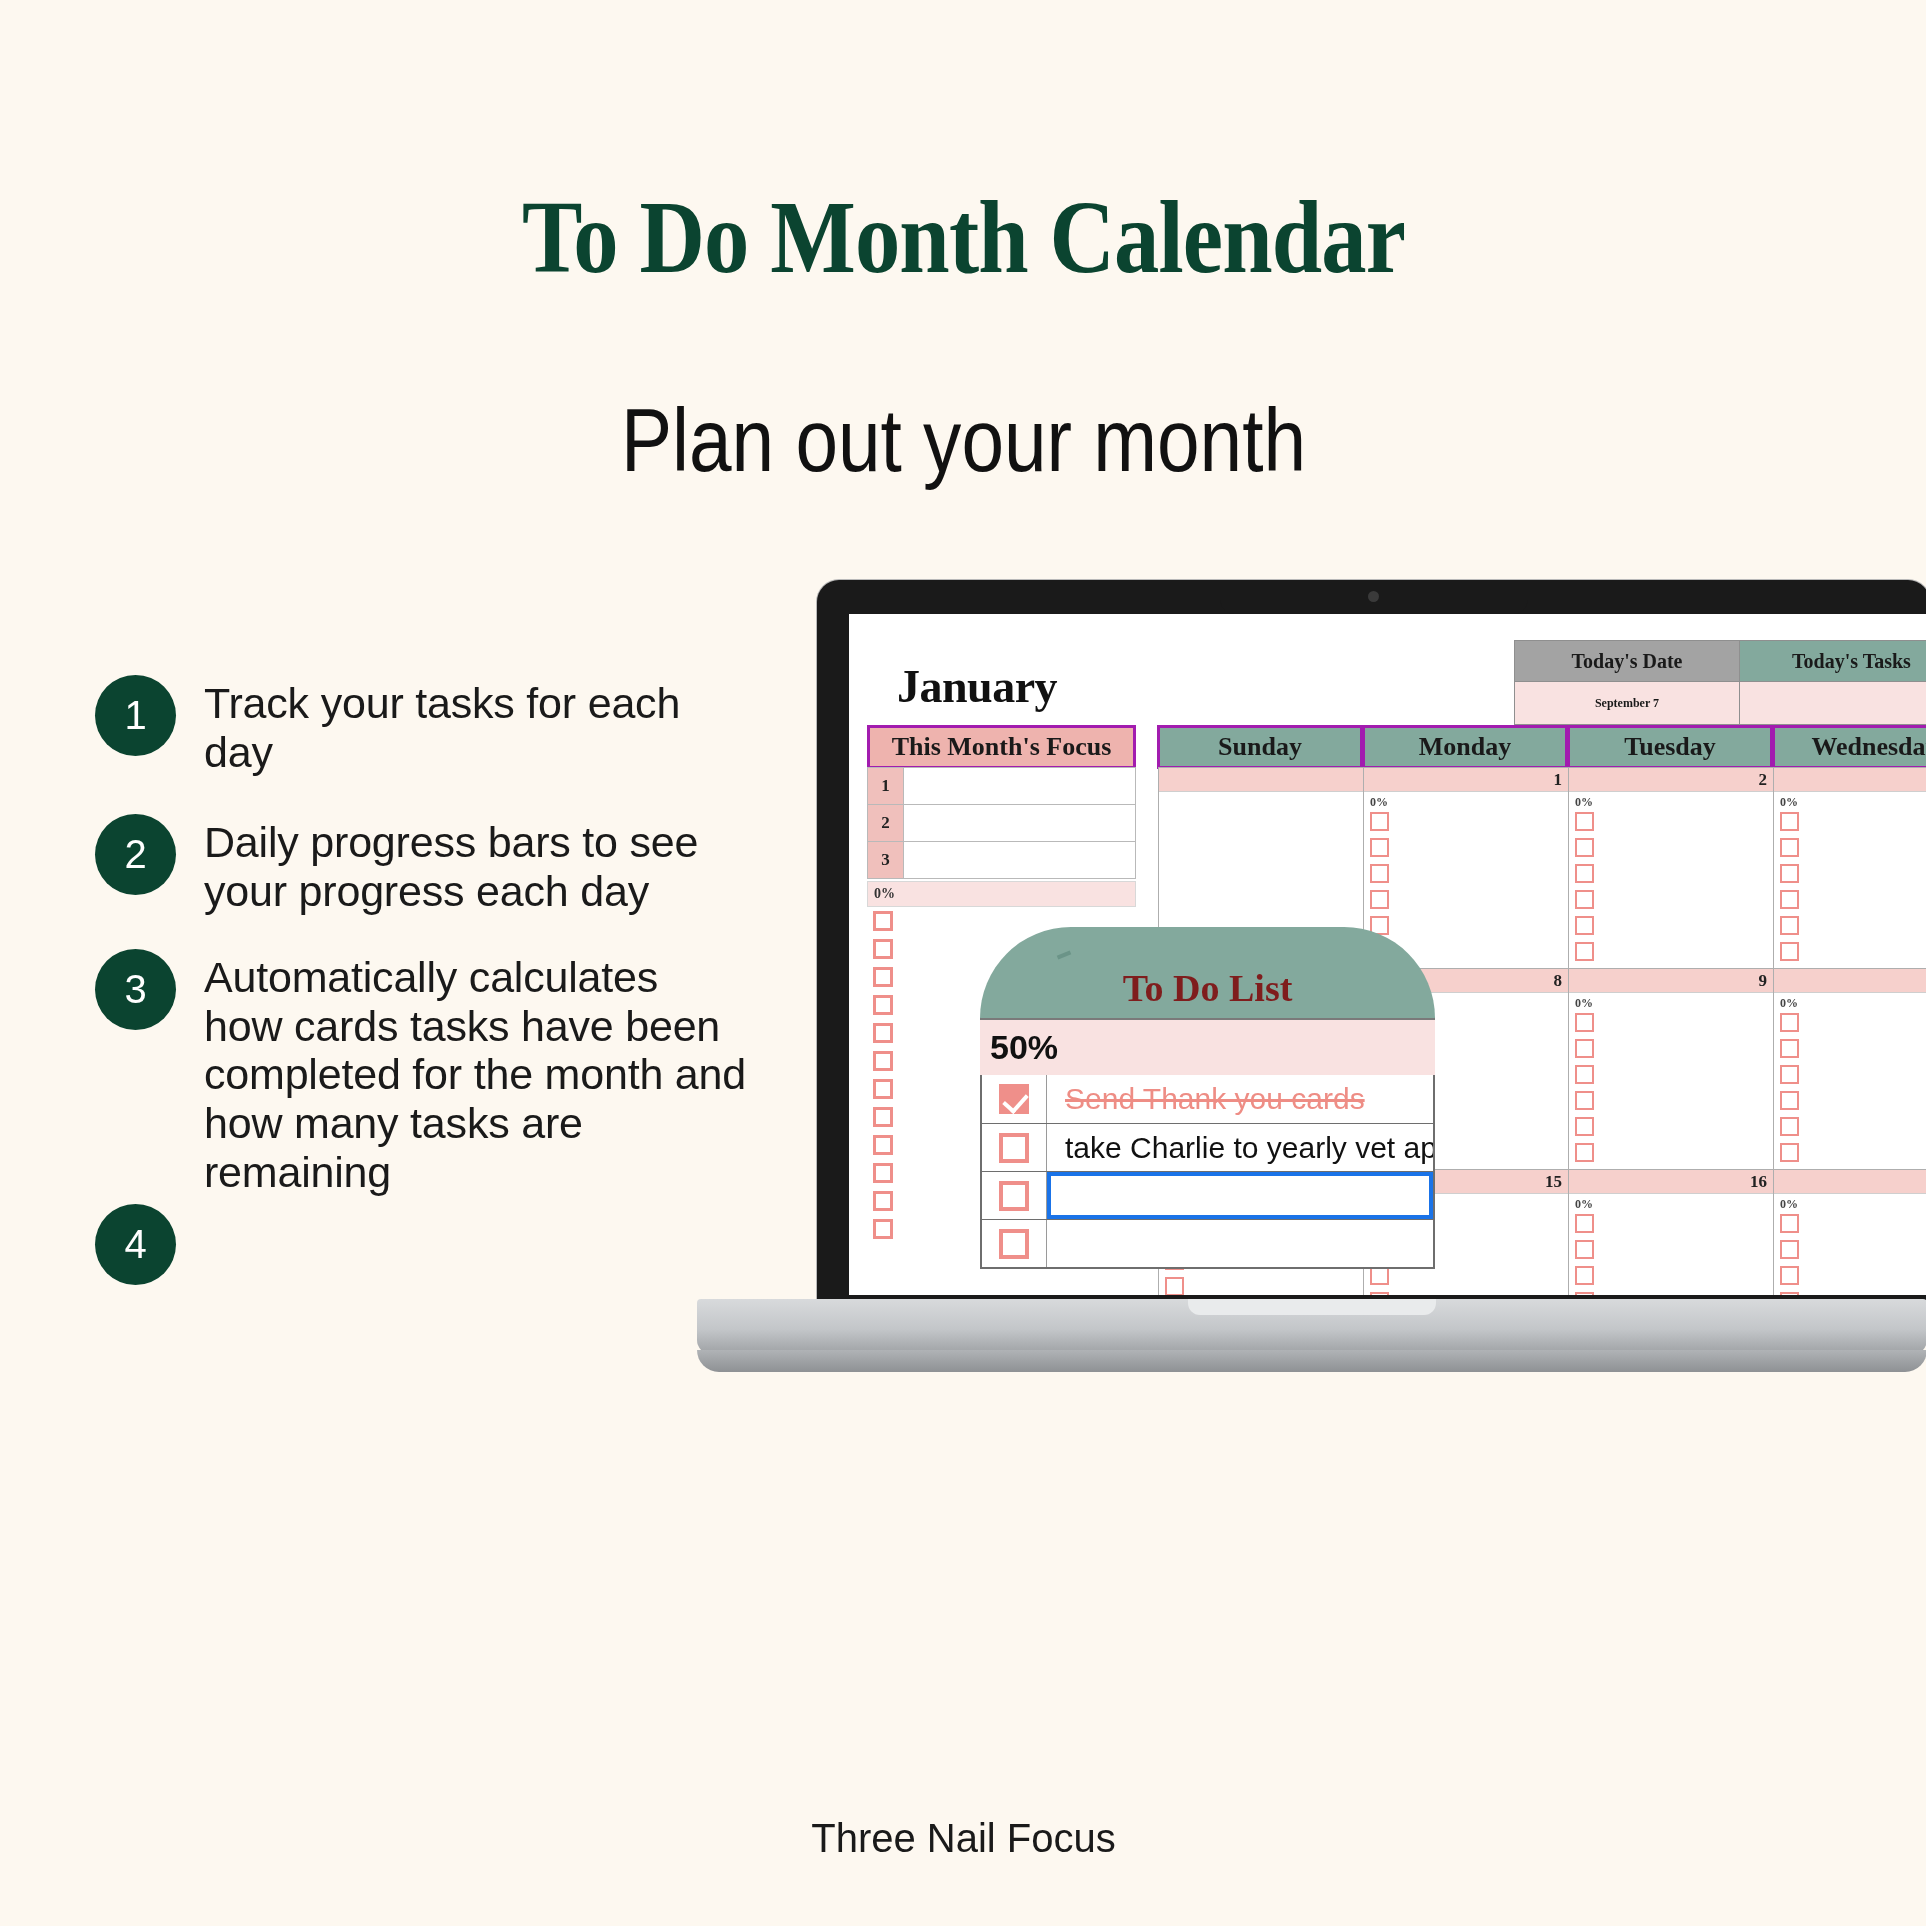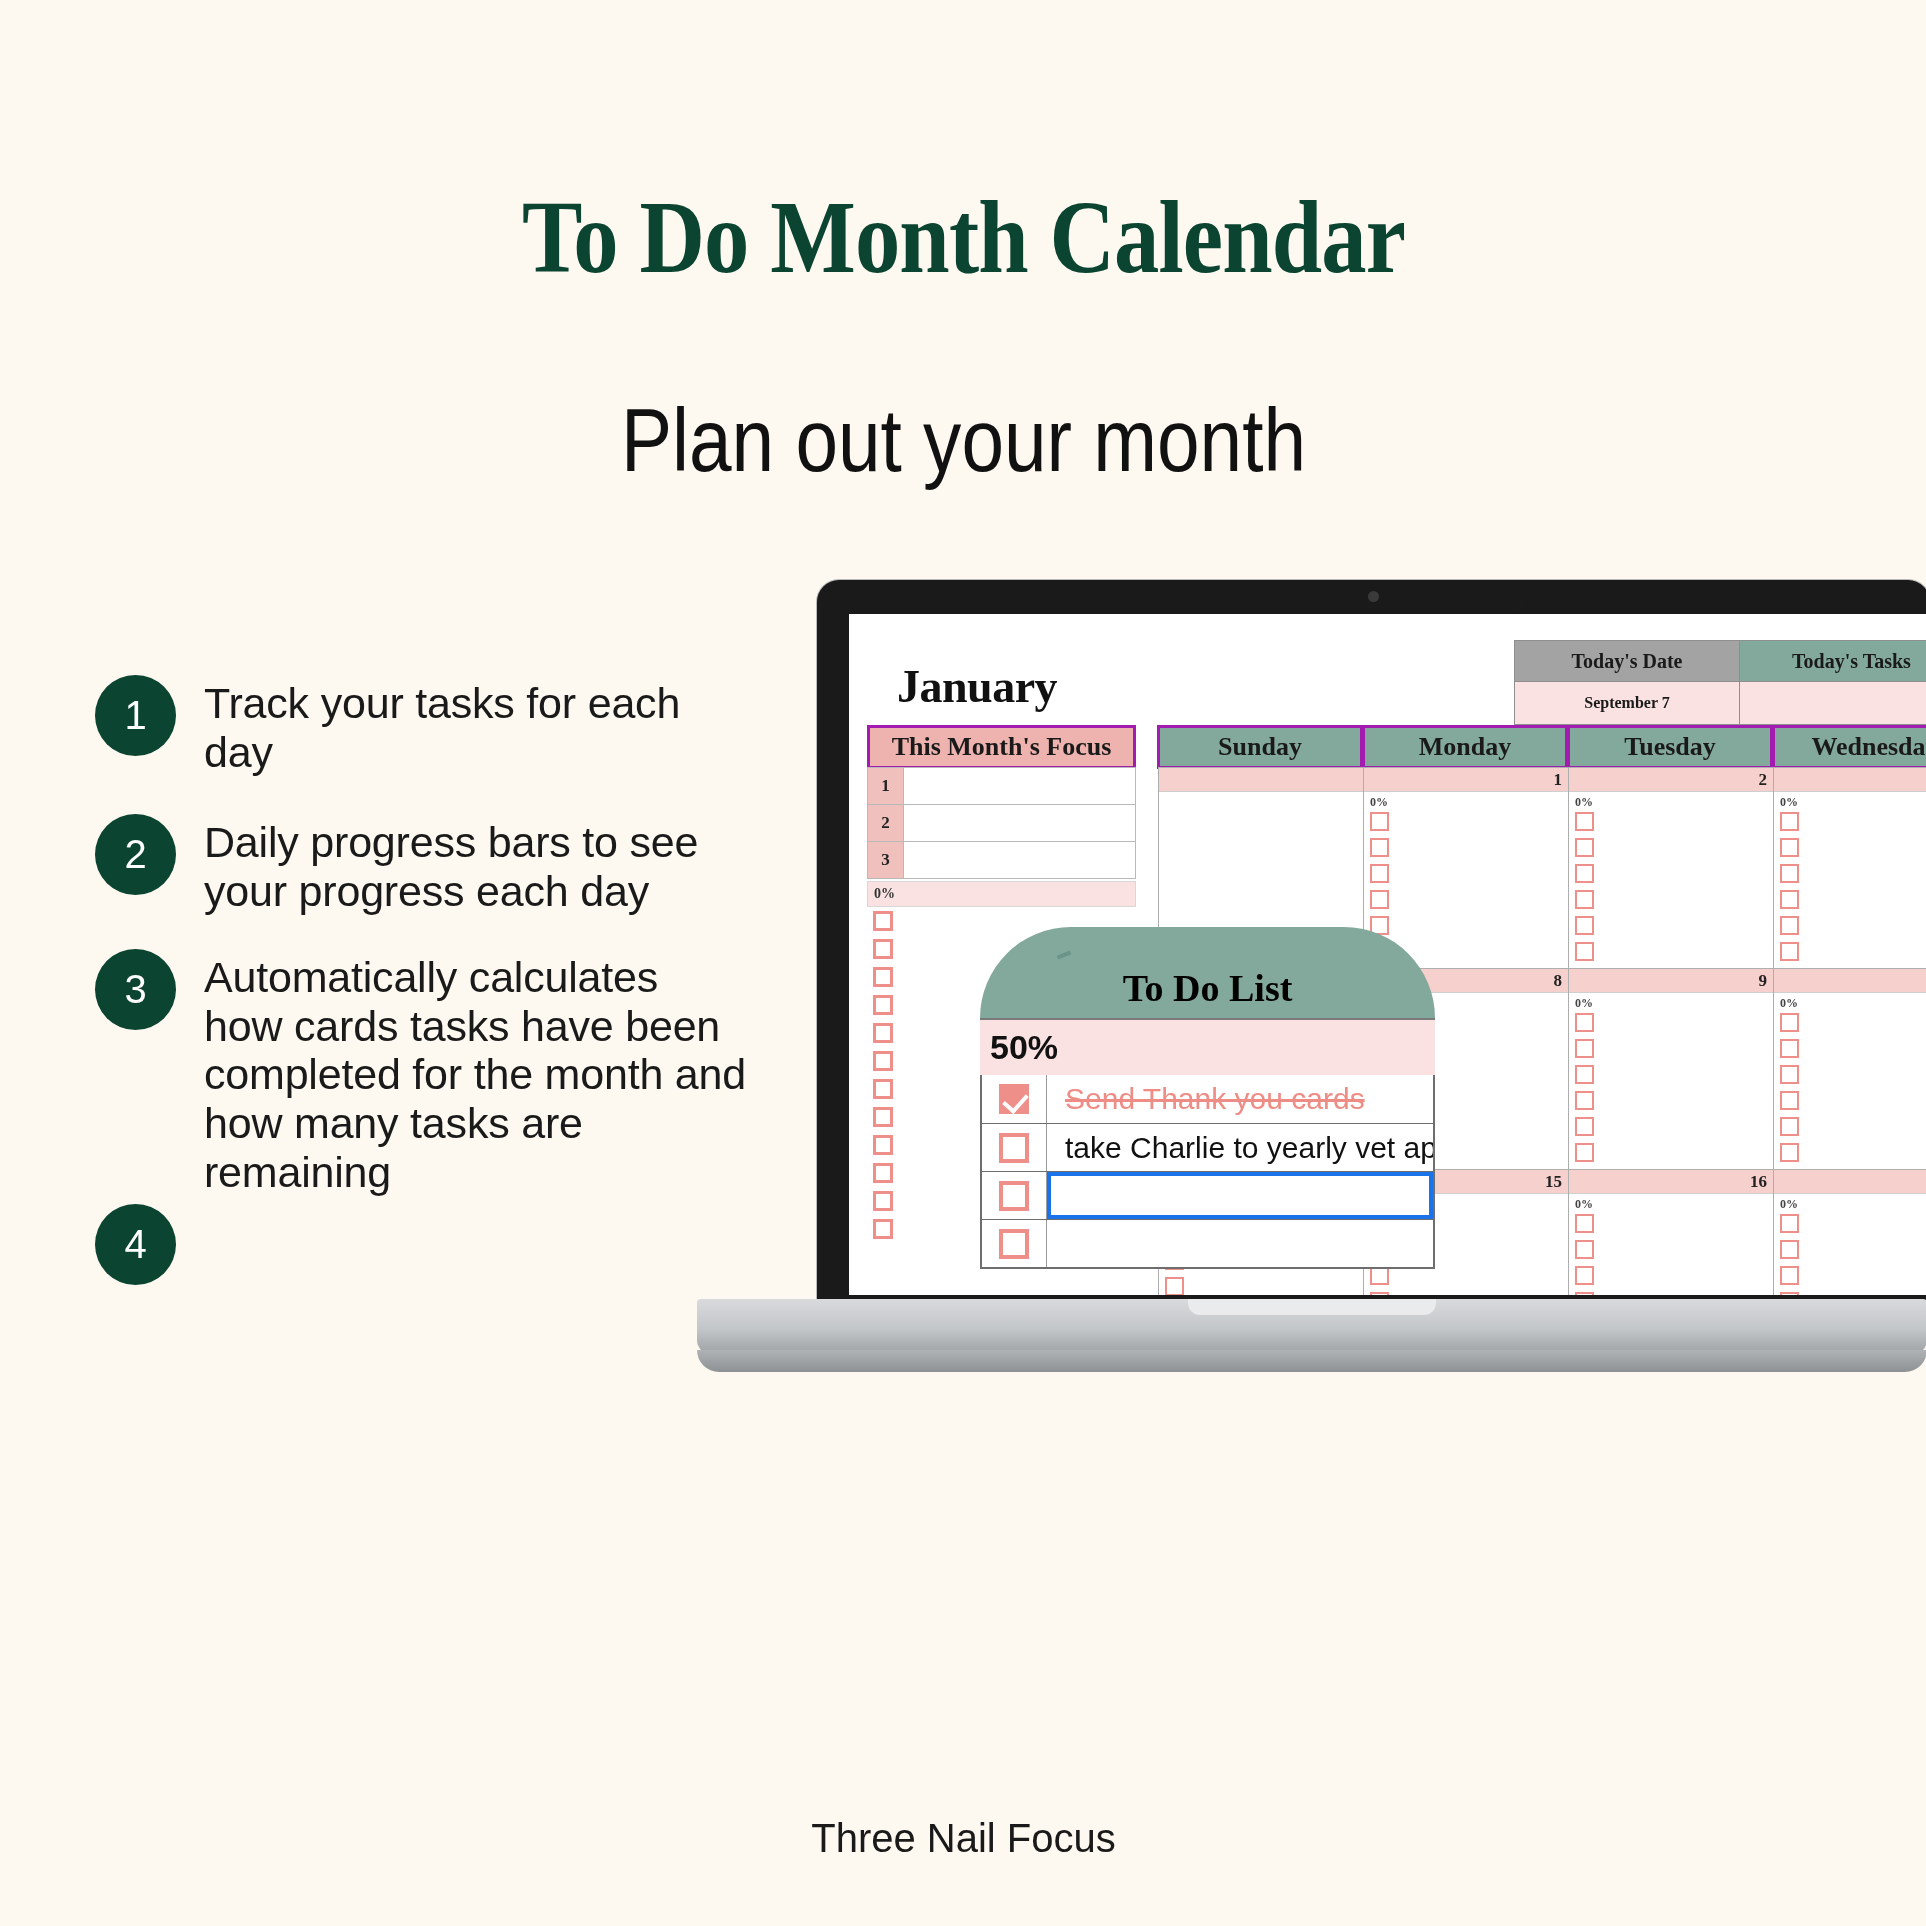--- a/index.html
+++ b/index.html
@@ -197,21 +197,21 @@
     height: 40px;
     display: flex; align-items: center; justify-content: center;
     font-size: 20px; font-weight: bold; color: #1a1a1a;
   }
   .today-head.coral { background: #a3a3a3; }
   .today-head.sage  { background: #83a99d; }
   .today-val {
     height: 43px;
     background: #f9e2e1;
     display: flex; align-items: center; justify-content: center;
-    font-size: 16px; font-weight: bold; color: #1a1a1a;
+    font-size: 12px; font-weight: bold; color: #1a1a1a;
     border-top: 1px solid #8f8f8f;
   }
 
   
   .grid-head {
     position: absolute;
     left: 18px;
     top: 111px;
     display: flex;
     width: 1148px;
@@ -322,21 +322,21 @@
     height: 91px;
     background: #83a99d;
     border-radius: 238px 238px 0 0;
     display: flex;
     align-items: flex-end;
     justify-content: center;
     padding-bottom: 8px;
     font-family: "Liberation Serif", serif;
     font-size: 38px;
     font-weight: bold;
-    color: #000000;
+    color: #7f1d1d;
   }
   .todo-dome .ticklet {
     position: absolute;
     left: 77px; top: 26px;
     width: 14px; height: 4px;
     background: #6b9488;
     transform: rotate(-22deg);
   }
   .todo-prog {
     display: flex;

